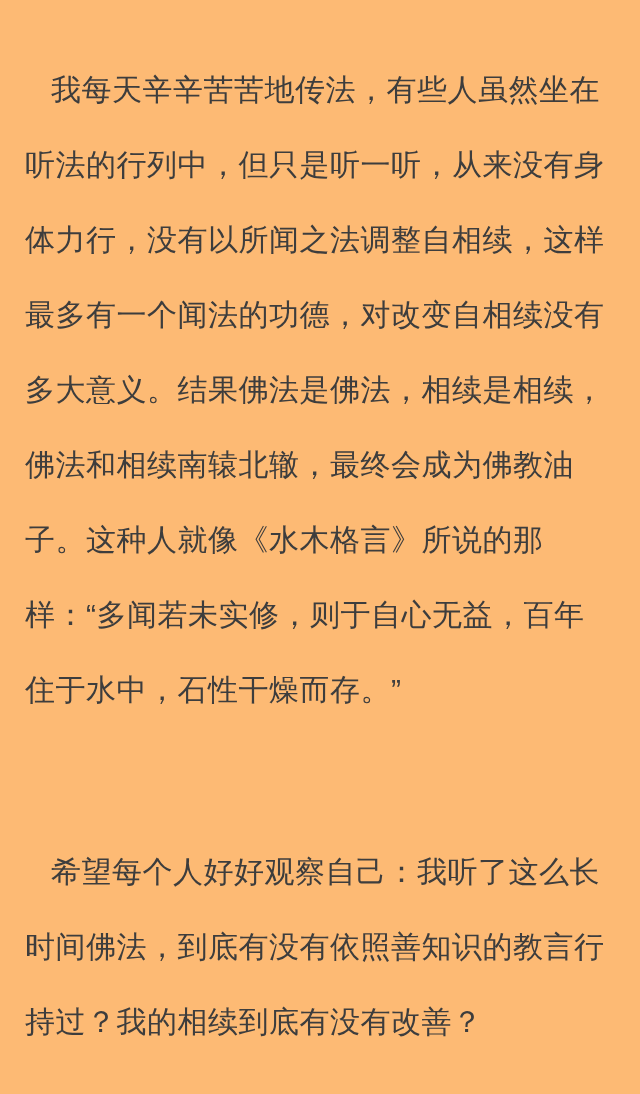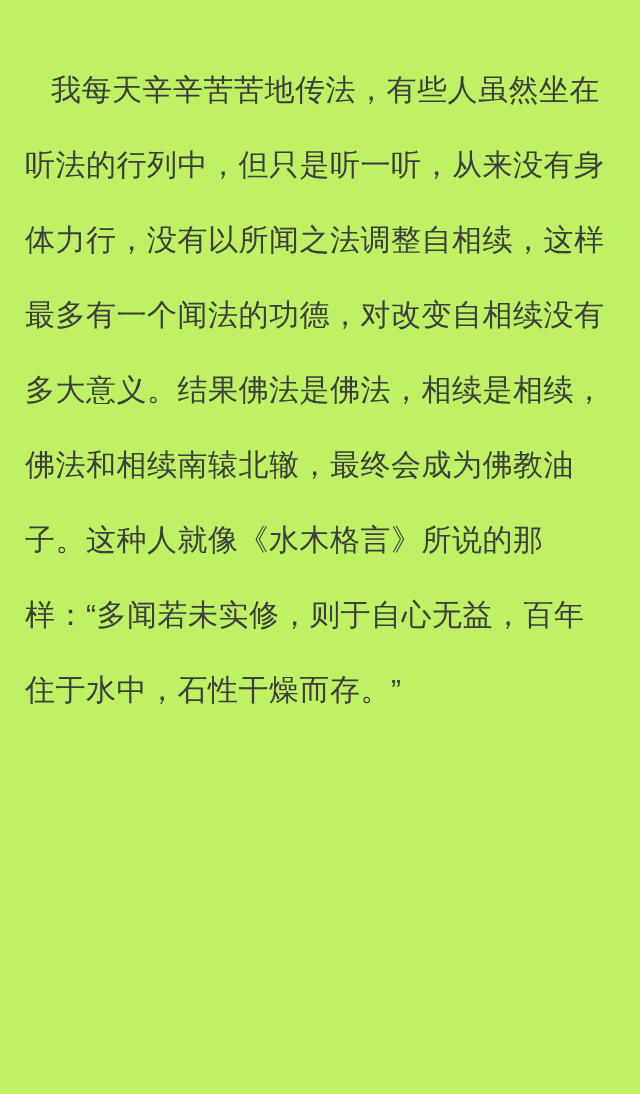--- a/index.html
+++ b/index.html
@@ -11,21 +11,21 @@
     width: 640px;
     height: 1094px;
     overflow: hidden;
     font-family: "Liberation Sans", "DejaVu Sans", sans-serif;
   }
   .page {
     box-sizing: border-box;
     width: 640px;
     height: 1094px;
     padding: 52px 28px 0 25px;
-    background: #bef264;
+    background: #fdba74;
   }
   .article p {
     margin: 0;
     font-size: 30px;
     line-height: 75px;
     letter-spacing: 0.5px;
     color: #3d3d3d;
     text-indent: 26px;
     white-space: pre-line;
     text-align: left;
@@ -42,14 +42,17 @@
   <div class="article">
     <p>我每天辛辛苦苦地传法，有些人虽然坐在
 听法的行列中，但只是听一听，从来没有身
 体力行，没有以所闻之法调整自相续，这样
 最多有一个闻法的功德，对改变自相续没有
 多大意义。结果佛法是佛法，相续是相续，
 佛法和相续南辕北辙，最终会成为佛教油
 子。这种人就像《水木格言》所说的那
 样：“多闻若未实修，则于自心无益，百年
 住于水中，石性干燥而存。”</p>
+    <p>希望每个人好好观察自己：我听了这么长
+时间佛法，到底有没有依照善知识的教言行
+持过？我的相续到底有没有改善？</p>
   </div>
 </div>
 
 </body></html>

